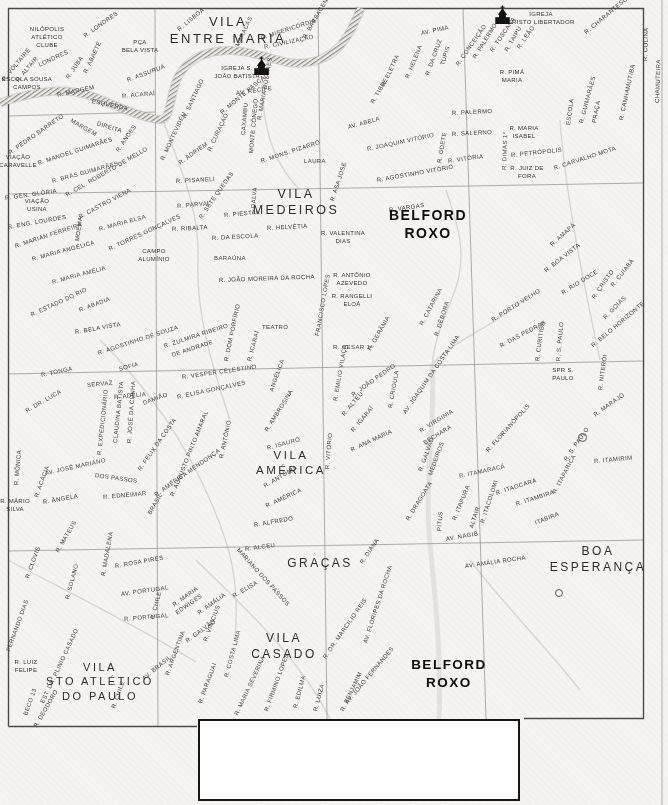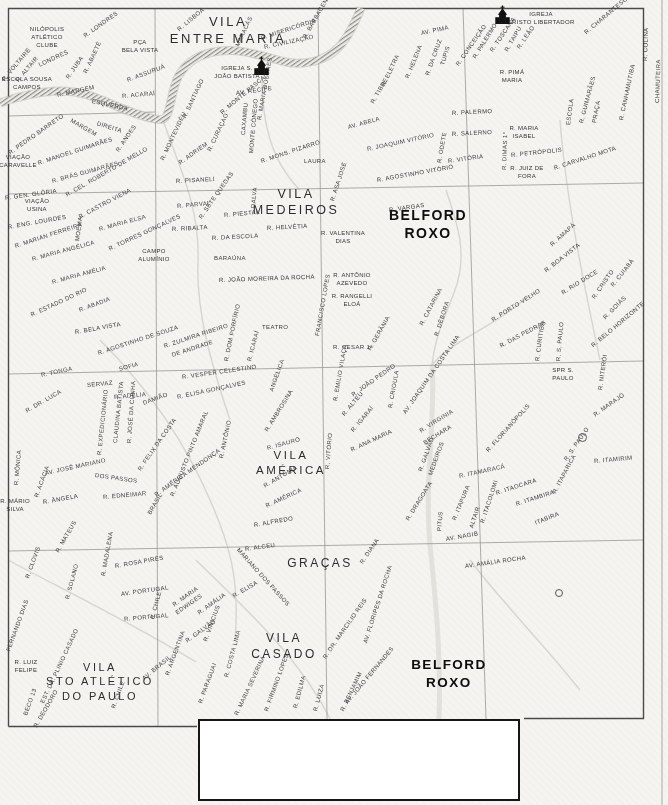--- a/index.html
+++ b/index.html
@@ -97,20 +97,24 @@
       <div class="district" style="left: 320px; top: 556px; font-size: 12px;">
         <div>GRAÇAS</div>
       </div>
       <div class="district" style="left: 284px; top: 631px; font-size: 12px;">
         <div>VILA</div>
         <div>CASADO</div>
       </div>
       <div class="district bold" style="left: 449px; top: 656px; font-size: 13.5px;">
         <div>BELFORD</div>
         <div>ROXO</div>
+      </div>
+      <div class="district" style="left: 598px; top: 544px; font-size: 12px;">
+        <div>BOA</div>
+        <div>ESPERANÇA</div>
       </div>
       <div class="district" style="left: 100px; top: 660px; font-size: 11px;">
         <div>VILA</div>
         <div>STO ATLÉTICO</div>
         <div>DO PAULO</div>
       </div>
       <div class="place" style="left: 47px; top: 25px;">
         <div>NILÓPOLIS</div>
         <div>ATLÉTICO</div>
         <div>CLUBE</div>

